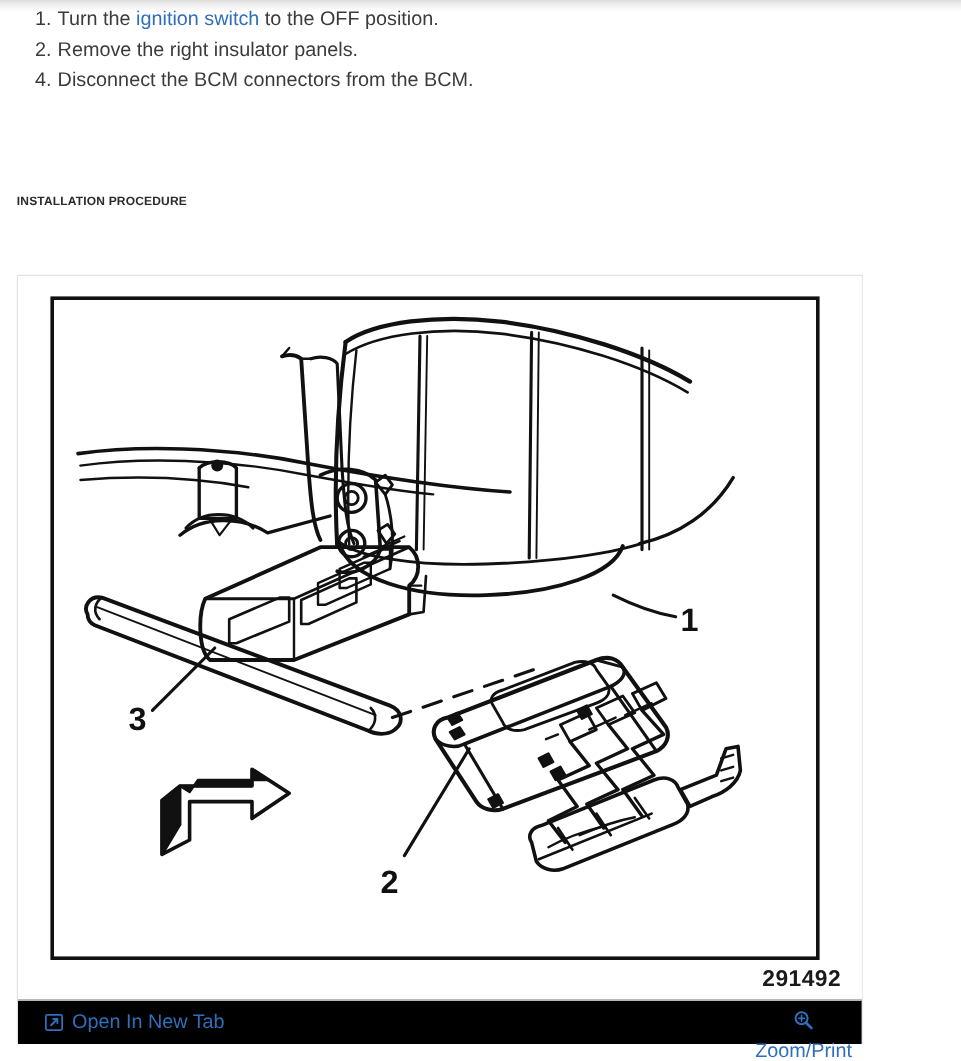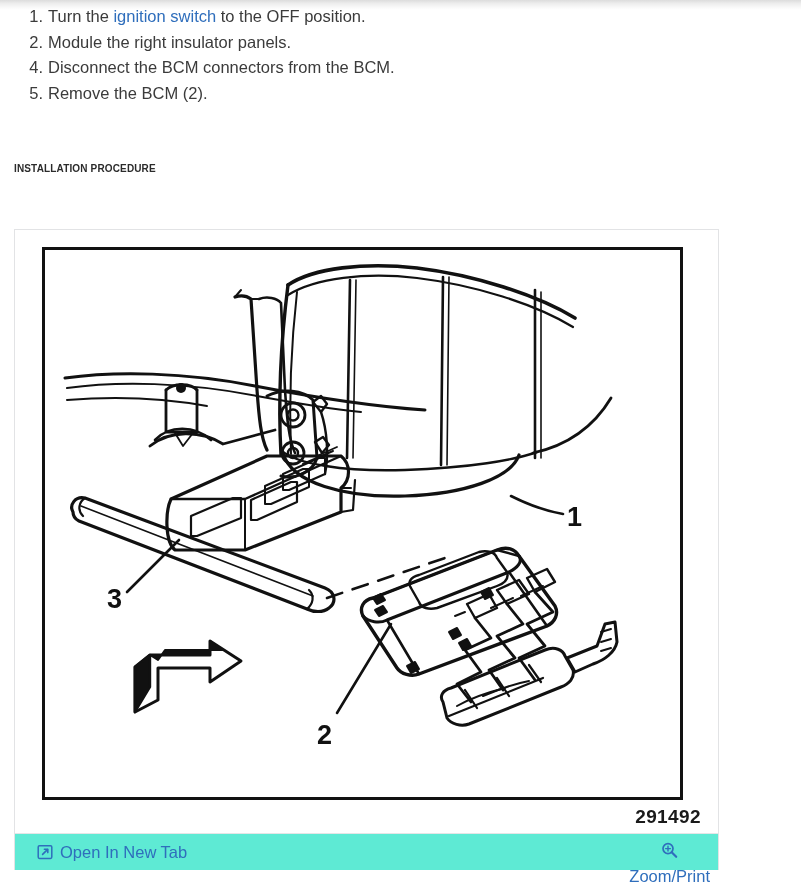--- a/index.html
+++ b/index.html
@@ -108,21 +108,21 @@
   }
 
   
   .actionbar {
     position: absolute;
     left: 0;
     top: 603px;
     width: 703px;
     height: 36px;
     border-top: 1px solid #e4e5e7;
-    background: #5eead4;
+    background: #000000;
   }
   .act {
     position: absolute;
     top: 8px;
     display: flex;
     align-items: center;
     gap: 7px;
     color: #2f6ebc;
     font-size: 16.5px;
     line-height: 20px;
@@ -136,27 +136,24 @@
 </head>
 <body>
 
 <div class="top-fade"></div>
 
 <ol class="steps">
   <li>
     <span class="num">1.</span><span>Turn the </span><span class="lnk">ignition switch</span><span> to the OFF position.</span>
   </li>
   <li>
-    <span class="num">2.</span><span>Module the right insulator panels.</span><span class="lnk"></span><span></span>
+    <span class="num">2.</span><span>Remove the right insulator panels.</span><span class="lnk"></span><span></span>
   </li>
   <li>
     <span class="num">4.</span><span>Disconnect the BCM connectors from the BCM.</span><span class="lnk"></span><span></span>
-  </li>
-  <li>
-    <span class="num">5.</span><span>Remove the BCM (2).</span><span class="lnk"></span><span></span>
   </li>
 </ol>
 
 <div class="section-title">INSTALLATION PROCEDURE</div>
 
 <div class="figure-card">
   <div class="figure-inner">
 
     <div class="art-frame">
       <svg width="635" height="547" viewBox="0 0 635 547" xmlns="http://www.w3.org/2000/svg">

